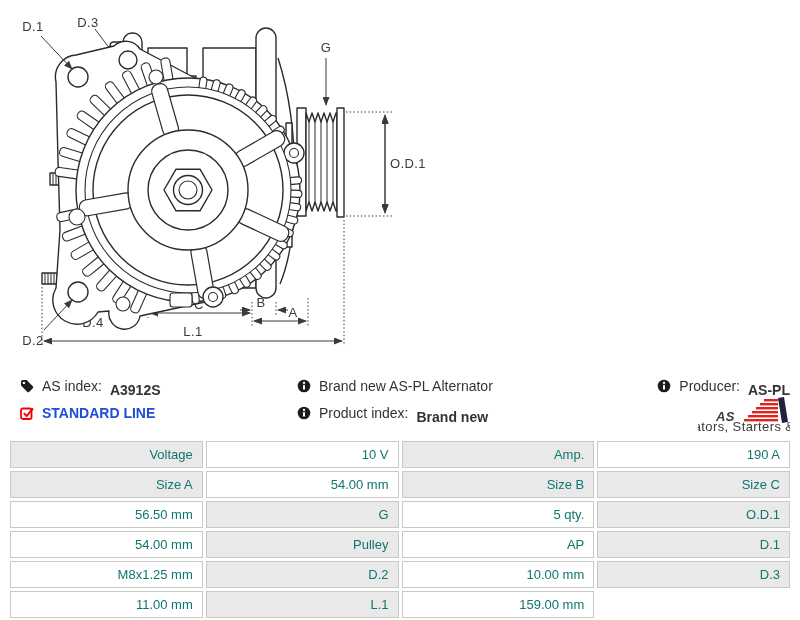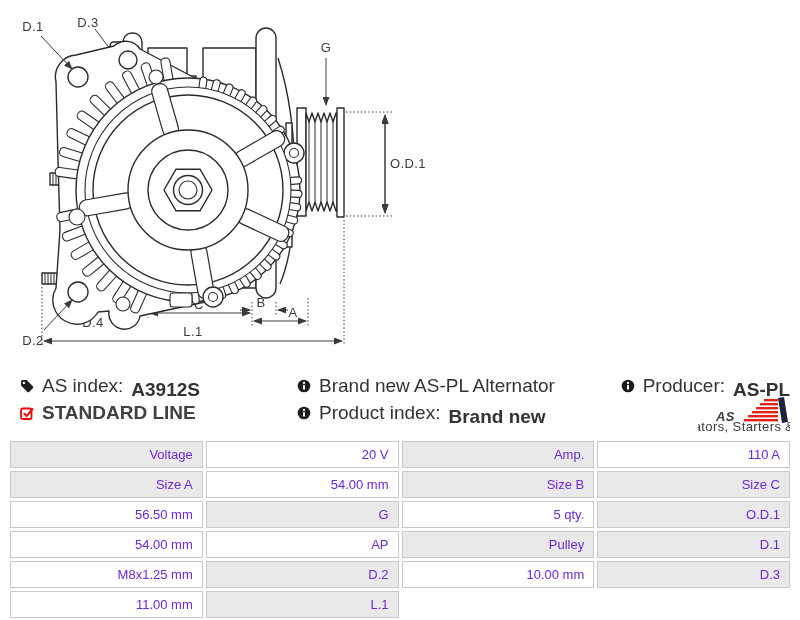--- a/index.html
+++ b/index.html
@@ -5,35 +5,35 @@
   * { margin:0; padding:0; box-sizing:border-box; }
   html,body { width:800px; height:620px; background:#fff; font-family:"Liberation Sans", sans-serif; overflow:hidden; }
   #stage { position:relative; width:800px; height:620px; background:#fff; }
 
   svg text { font-family:"Liberation Sans", sans-serif; font-size:13px; fill:#3a3a3a; letter-spacing:.4px; }
 
   .svg-abs { position:absolute; top:0; }
   #side-view  { left:0;   width:430px; height:368px; }
   #front-view { left:430; width:370px; height:368px; }
 
-  .info { position:absolute; top:372px; left:0; width:800px; height:64px; font-size:19px; color:#333; }
+  .info { position:absolute; top:372px; left:0; width:800px; height:64px; font-size:14px; color:#333; }
   .info-row { position:absolute; height:20px; display:flex; align-items:center; gap:8px; white-space:nowrap; }
   .ir1 { top:4px; } .ir2 { top:31px; }
   .c1 { left:20px; } .c2 { left:297px; }
   .c3 { right:10px; justify-content:flex-start; }
   .b { font-weight:bold;margin-top:8px; }
-  .red { color:#404040; font-weight:bold; }
+  .red { color:#1d4ed8; font-weight:bold; }
   .icn { width:14px; height:14px; flex:0 0 14px; }
 
   .logo { position:absolute; top:397px; left:698px; width:92px; height:36px; }
 
   .spec-table { position:absolute; left:10px; top:441px; width:780px;
     display:grid; grid-template-columns:repeat(4,1fr); gap:3px; }
   .cell { height:27px; line-height:25px; border:1px solid #c9c9c9; font-size:13px;
-    color:#6d28d9; text-align:right; padding-right:9px; overflow:hidden; }
+    color:#0f766e; text-align:right; padding-right:9px; overflow:hidden; }
   .lbl { background:#e9e9e9; }
   .val { background:#fff; }
 </style>
 </head>
 <body>
 
 <div id="stage">
 
   <svg id="side-view" class="svg-abs" viewBox="0 0 430 368">
     <defs>
@@ -269,41 +269,42 @@
         <rect x="50" y="18" width="30" height="2.4"></rect>
         <rect x="46" y="22" width="34" height="2.4"></rect>
       </g>
       <path d="M80,1 L86,0 L90,25 L84,26 Z" fill="#1e2340"></path>
       <text x="46" y="33.5" text-anchor="middle" font-size="6.4" letter-spacing="0" fill="#666">Alternators, Starters &amp; Parts</text>
     </svg>
   </div>
 
   <div class="spec-table">
     <div class="cell lbl">Voltage</div>
-    <div class="cell val">20 V</div>
+    <div class="cell val">10 V</div>
     <div class="cell lbl">Amp.</div>
-    <div class="cell val">110 A</div>
+    <div class="cell val">190 A</div>
 
     <div class="cell lbl">Size A</div>
     <div class="cell val">54.00 mm</div>
     <div class="cell lbl">Size B</div>
 
     <div class="cell lbl">Size C</div>
     <div class="cell val">56.50 mm</div>
     <div class="cell lbl">G</div>
     <div class="cell val">5 qty.</div>
 
     <div class="cell lbl">O.D.1</div>
     <div class="cell val">54.00 mm</div>
+    <div class="cell lbl">Pulley</div>
     <div class="cell val">AP</div>
-    <div class="cell lbl">Pulley</div>
 
     <div class="cell lbl">D.1</div>
     <div class="cell val">M8x1.25 mm</div>
     <div class="cell lbl">D.2</div>
     <div class="cell val">10.00 mm</div>
 
     <div class="cell lbl">D.3</div>
     <div class="cell val">11.00 mm</div>
     <div class="cell lbl">L.1</div>
+    <div class="cell val">159.00 mm</div>
   </div>
 
 </div>
 
 </body></html>

